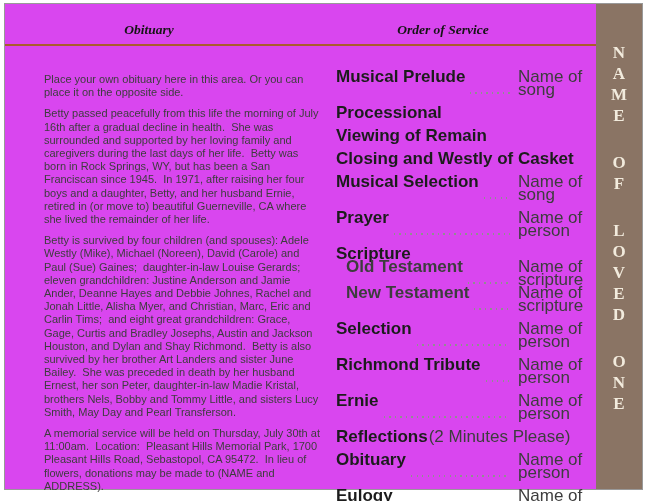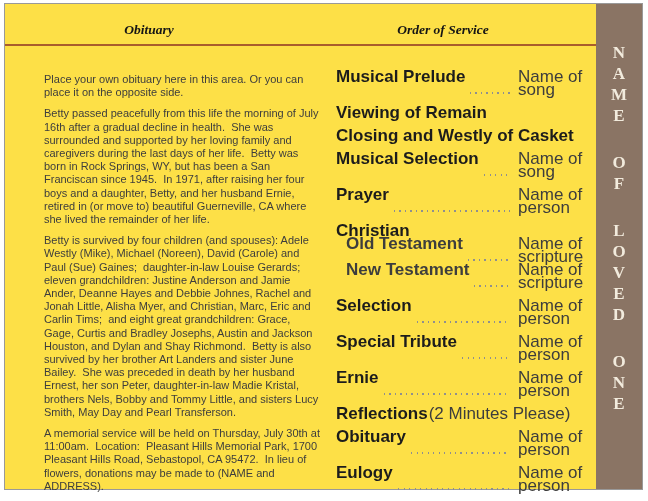--- a/index.html
+++ b/index.html
@@ -2,21 +2,21 @@
 <html><head>
 <meta charset="utf-8">
 <style>
   html, body { margin:0; padding:0; }
   body {
     width:648px; height:501px; position:relative; background:#ffffff;
     font-family:"Liberation Sans", sans-serif; overflow:hidden;
   }
   .page {
     position:absolute; left:4px; top:3px; width:639px; height:487px;
-    box-sizing:border-box; border:1px solid #999999; background:#fde047;
+    box-sizing:border-box; border:1px solid #999999; background:#d946ef;
   }
   
   .header {
     position:absolute; left:0; top:0; right:46px; height:40px;
     border-bottom:2px solid #a95d2c;
   }
   .title {
     position:absolute; bottom:6px; font-family:"Liberation Serif", serif;
     font-style:italic; font-weight:bold; font-size:13.5px; color:#151515;
     text-align:center;
@@ -75,55 +75,58 @@
       <p>Betty is survived by four children (and spouses): Adele Westly (Mike), Michael (Noreen), David (Carole) and Paul (Sue) Gaines;  daughter-in-law Louise Gerards;  eleven grandchildren: Justine Anderson and Jamie Ander, Deanne Hayes and Debbie Johnes, Rachel and Jonah Little, Alisha Myer, and Christian, Marc, Eric and Carlin Tims;  and eight great grandchildren: Grace, Gage, Curtis and Bradley Josephs, Austin and Jackson Houston, and Dylan and Shay Richmond.  Betty is also survived by her brother Art Landers and sister June Bailey.  She was preceded in death by her husband Ernest, her son Peter, daughter-in-law Madie Kristal, brothers Nels, Bobby and Tommy Little, and sisters Lucy Smith, May Day and Pearl Transferson.</p>
       <p>A memorial service will be held on Thursday, July 30th at 11:00am.  Location:  Pleasant Hills Memorial Park, 1700 Pleasant Hills Road, Sebastopol, CA 95472.  In lieu of flowers, donations may be made to (NAME and ADDRESS).</p>
     </div>
     <div class="order">
         <div class="oos-row">
           <span class="oos-label">Musical Prelude</span>
           <span class="oos-leader"></span>
           <span class="oos-value">Name of song</span>
         </div>
         <div class="oos-row">
+          <span class="oos-label">Processional</span>
+        </div>
+        <div class="oos-row">
           <span class="oos-label">Viewing of Remain</span>
         </div>
         <div class="oos-row">
           <span class="oos-label">Closing and Westly of Casket</span>
         </div>
         <div class="oos-row">
           <span class="oos-label">Musical Selection</span>
           <span class="oos-leader"></span>
           <span class="oos-value">Name of song</span>
         </div>
         <div class="oos-row">
           <span class="oos-label">Prayer</span>
           <span class="oos-leader"></span>
           <span class="oos-value">Name of person</span>
         </div>
         <div class="oos-row tight">
-          <span class="oos-label">Christian</span>
+          <span class="oos-label">Scripture</span>
         </div>
         <div class="oos-row tight indent plain sub">
           <span class="oos-label">Old Testament</span>
           <span class="oos-leader"></span>
           <span class="oos-value">Name of scripture</span>
         </div>
         <div class="oos-row indent plain sub">
           <span class="oos-label">New Testament</span>
           <span class="oos-leader"></span>
           <span class="oos-value">Name of scripture</span>
         </div>
         <div class="oos-row">
           <span class="oos-label">Selection</span>
           <span class="oos-leader"></span>
           <span class="oos-value">Name of person</span>
         </div>
         <div class="oos-row">
-          <span class="oos-label">Special Tribute</span>
+          <span class="oos-label">Richmond Tribute</span>
           <span class="oos-leader"></span>
           <span class="oos-value">Name of person</span>
         </div>
         <div class="oos-row">
           <span class="oos-label">Ernie</span>
           <span class="oos-leader"></span>
           <span class="oos-value">Name of person</span>
         </div>
         <div class="oos-row">
           <span class="oos-label">Reflections</span>

